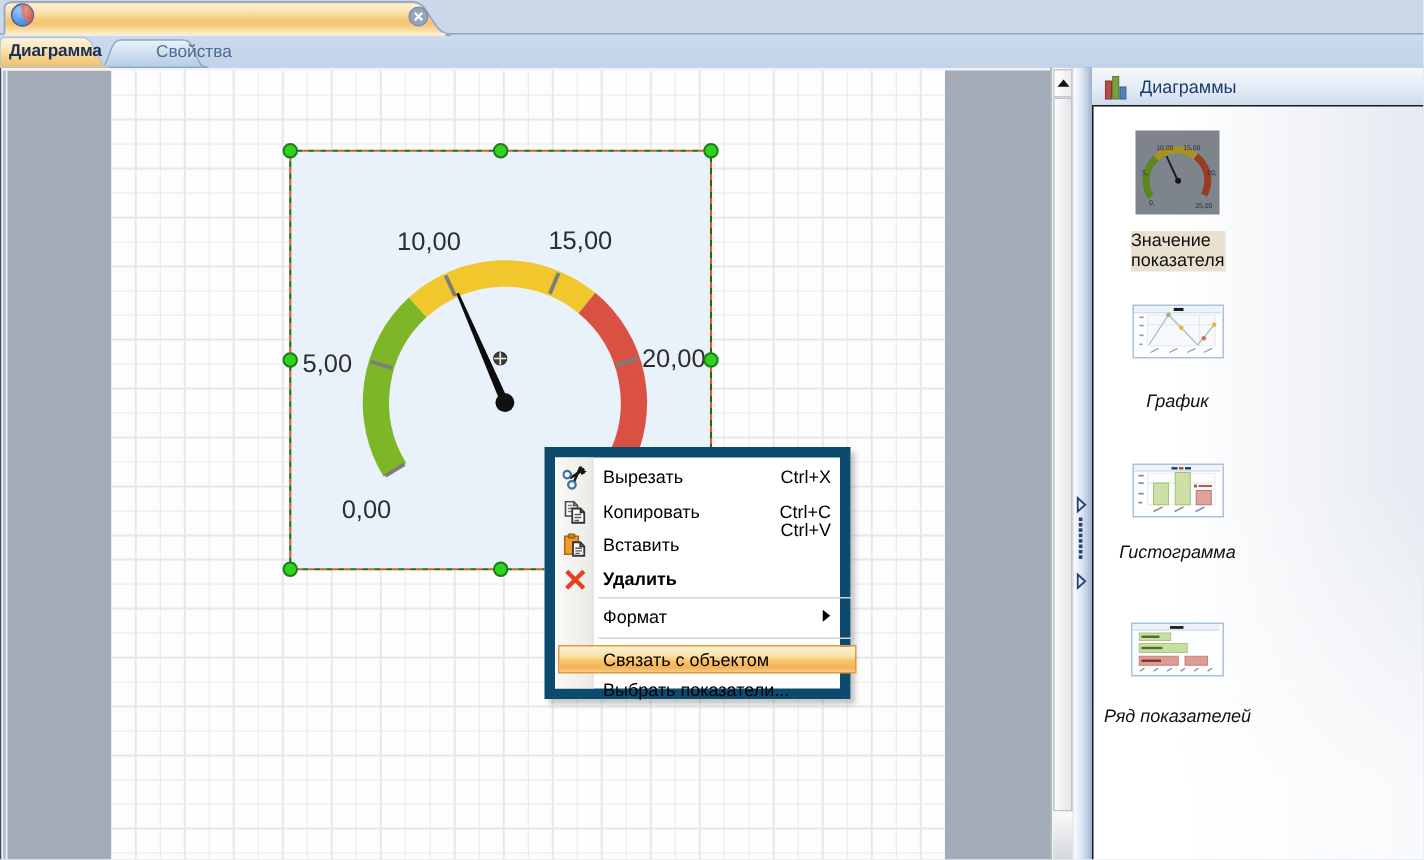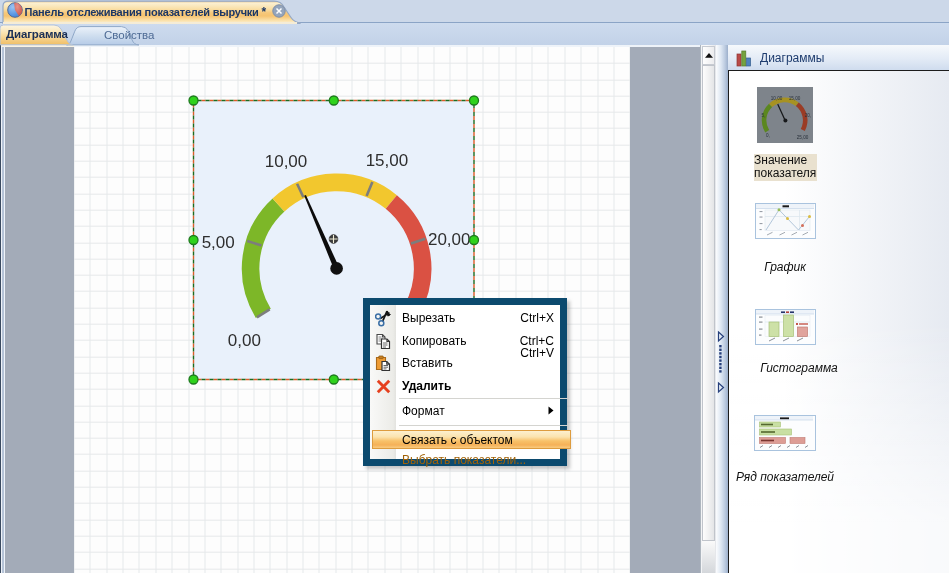--- a/index.html
+++ b/index.html
@@ -92,21 +92,20 @@
           <stop offset="1" stop-color="#3c7bd0"></stop>
       </radialGradient>
       <radialGradient id="pieR" cx="0.4" cy="0.3" r="0.9">
         <stop offset="0" stop-color="#e89289"></stop>
           <stop offset="1" stop-color="#c44a3e"></stop>
       </radialGradient>
     </defs>
     <circle cx="8" cy="8" r="7.3" fill="url(#pieB)" stroke="#49618f" stroke-width="0.9"></circle>
     <path d="M8,8 L7.1,0.85 A7.2 7.2 0 0 1 11.9,14.0 Z" fill="url(#pieR)"></path>
   </svg>
-  <div class="abs" style="left:24.5px;top:4.5px;font-size:11px;letter-spacing:-0.22px;font-weight:bold;color:#1c3765;white-space:nowrap;">Панель отслеживания показателей выручки <span style="font-size:12px">*</span></div>
 
   <svg class="abs" style="left:272px;top:4px" width="14" height="14" viewBox="0 0 14 14">
     <circle cx="7" cy="7" r="6.2" fill="#94a5bc" stroke="#7e8ea8" stroke-width="1"></circle>
     <path d="M4.5,4.5 L9.5,9.5 M9.5,4.5 L4.5,9.5" stroke="#ffffff" stroke-width="1.5"></path>
   </svg>
 
   <svg class="abs" style="left:0;top:23px" width="160" height="24" viewBox="0 0 160 24">
     <defs>
       <linearGradient id="tabP" x1="0" y1="0" x2="0" y2="1">
         <stop offset="0" stop-color="#ecf2fa"></stop>
@@ -255,21 +254,21 @@
         <line x1="5" y1="31.5" x2="8" y2="29.5"></line>
           <line x1="14" y1="31.5" x2="17" y2="29.5"></line>
         <line x1="23" y1="31.5" x2="26" y2="29.5"></line>
           <line x1="32" y1="31.5" x2="35" y2="29.5"></line>
         <line x1="41" y1="31.5" x2="44" y2="29.5"></line>
           <line x1="50" y1="31.5" x2="53" y2="29.5"></line>
       </g>
     </svg>
   </div>
   <div class="plabel" style="left:725px;top:260px;width:120px;">График</div>
-  <div class="plabel" style="left:725px;top:361px;width:120px;padding-left:14px;">Гистограмма</div>
+  <div class="plabel" style="left:725px;top:361px;width:120px;">Гистограмма</div>
   <div class="plabel" style="left:725px;top:470px;width:120px;">Ряд показателей</div>
 
   <svg class="abs" style="left:188px;top:95px" width="292" height="291" viewBox="0 0 292 291" id="gaugesvg">
     <rect x="5.5" y="5.5" width="280.5" height="279" fill="#e9f1fb" stroke="#dd5c28" stroke-width="1.4" stroke-dasharray="4 4"></rect>
     <rect x="5.5" y="5.5" width="280.5" height="279" fill="none" stroke="#1e6b1e" stroke-width="1.4" stroke-dasharray="4 4" stroke-dashoffset="4"></rect>
 
     <g fill="none" stroke-width="17.6">
       <path d="M75.3,218.3 A86 86 0 0 1 90.5,109.9" stroke="#7db728"></path>
       <path d="M90.5,109.9 A86 86 0 0 1 203.3,107.0" stroke="#f2c72e"></path>
       <path d="M203.3,107.0 A86 86 0 0 1 224.2,214.4" stroke="#da5143"></path>
@@ -321,21 +320,21 @@
     <div class="mi" style="top:51.2px;">Вставить</div>
     <div class="msc" style="top:41px;right:6px;">Ctrl+V</div>
     <div class="mi" style="top:73.8px;font-weight:bold;">Удалить</div>
     <div class="msep" style="top:93.2px;"></div>
     <div class="mi" style="top:99px;">Формат</div>
     <svg class="abs" style="right:6px;top:100.5px" width="6" height="9" viewBox="0 0 6 9">
         <path d="M0.5,0.5 L5.5,4.5 L0.5,8.5 Z" fill="#000"></path>
       </svg>
     <div class="msep" style="top:119.6px;"></div>
     <div class="mi" style="top:128px;">Связать с объектом</div>
-    <div class="mi" style="top:147.6px;color:#a16207;">Выбрать показатели...</div>
+    <div class="mi" style="top:147.6px;color:#000000;">Выбрать показатели...</div>
 
     <svg class="micon" style="top:4px" width="18" height="18" viewBox="0 0 18 18">
       <g stroke="#141414" stroke-width="1.7">
         <line x1="5.0" y1="9.8" x2="14.5" y2="3.6"></line>
         <line x1="7.6" y1="12.4" x2="12.0" y2="2.2"></line>
       </g>
       <path d="M10.8,3.9 L16.2,5.2 L12.8,7.6 Z" fill="#141414"></path>
       <path d="M12.0,2.2 L14.2,6.8" stroke="#141414" stroke-width="1.7"></path>
       <circle cx="3.1" cy="7.4" r="2.5" fill="none" stroke="#3a6ea5" stroke-width="1.5"></circle>
       <circle cx="6.3" cy="14.2" r="2.5" fill="none" stroke="#3a6ea5" stroke-width="1.5"></circle>

